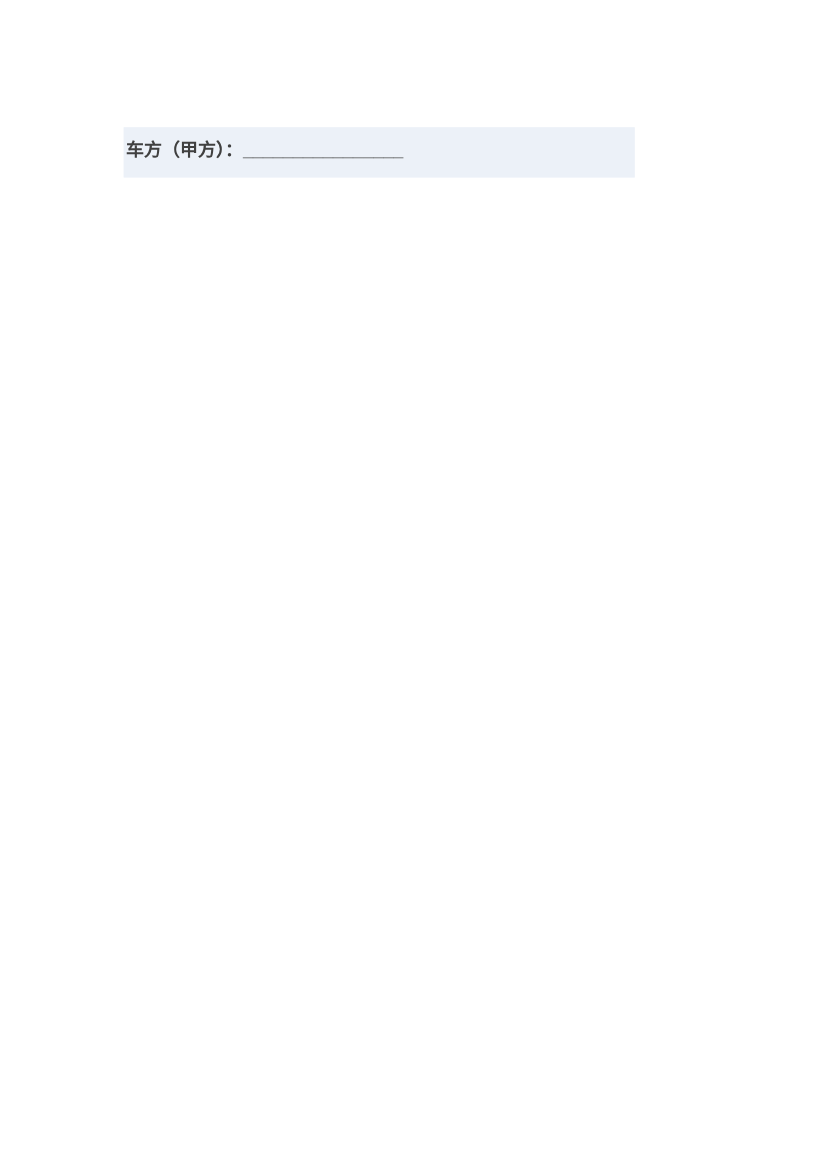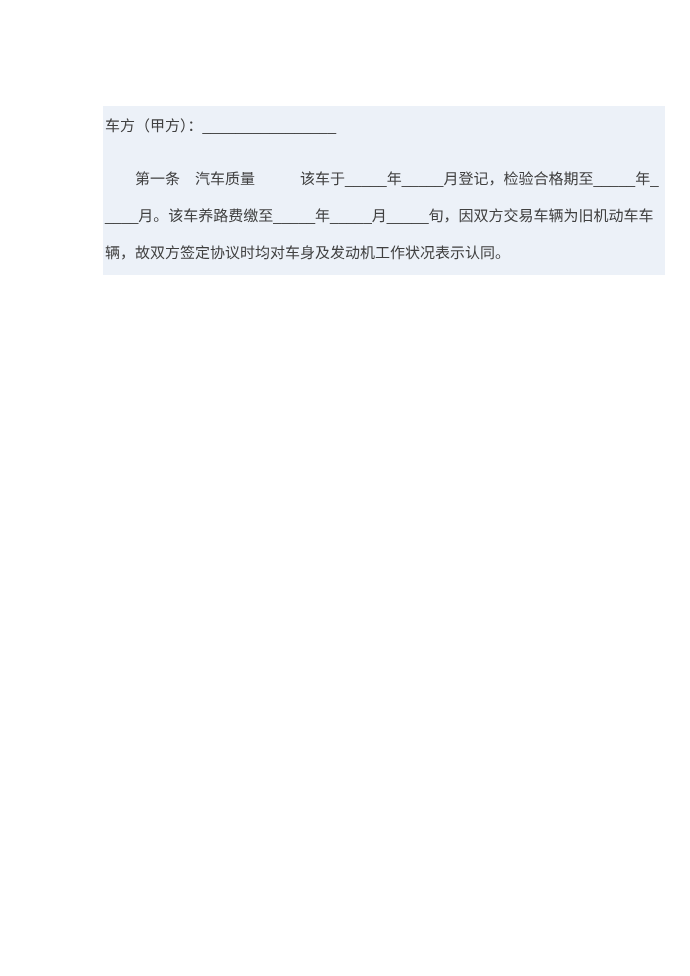--- a/index.html
+++ b/index.html
@@ -12,42 +12,42 @@
     position: relative;
     width: 690px;
     height: 976px;
     background: var(--page-bg, #ffffff);
     overflow: hidden;
   }
   .content-block {
     position: absolute;
     left: 103px;
     top: 106px;
-    width: 562px;
+    width: 426px;
     box-sizing: border-box;
     padding: 1px 2px 4px 2px;
     background: var(--content-bg, #ecf1f8);
     color: var(--text-color, #404040);
     font-size: 15px;
     line-height: 37px;
     word-break: break-all;
     text-align: left;
+    font-weight: bold;
   }
   .content-block p {
     margin: 0 0 16px 0;
     text-indent: 2em;
   }
   .content-block p.first-line {
     text-indent: 0;
   }
   .content-block p:last-child {
     margin-bottom: 0;
   }
 </style>
 </head>
 <body>
 
 <div class="viewport">
   <div class="content-block">
     <p class="first-line">车方（甲方）：________________</p>
-    <p>第一条　汽车质量　　　该车于_____年_____月登记，检验合格期至_____年_____月。该车养路费缴至_____年_____月_____旬，因双方交易车辆为旧机动车车辆，故双方签定协议时均对车身及发动机工作状况表示认同。</p>
   </div>
 </div>
 
 </body></html>

